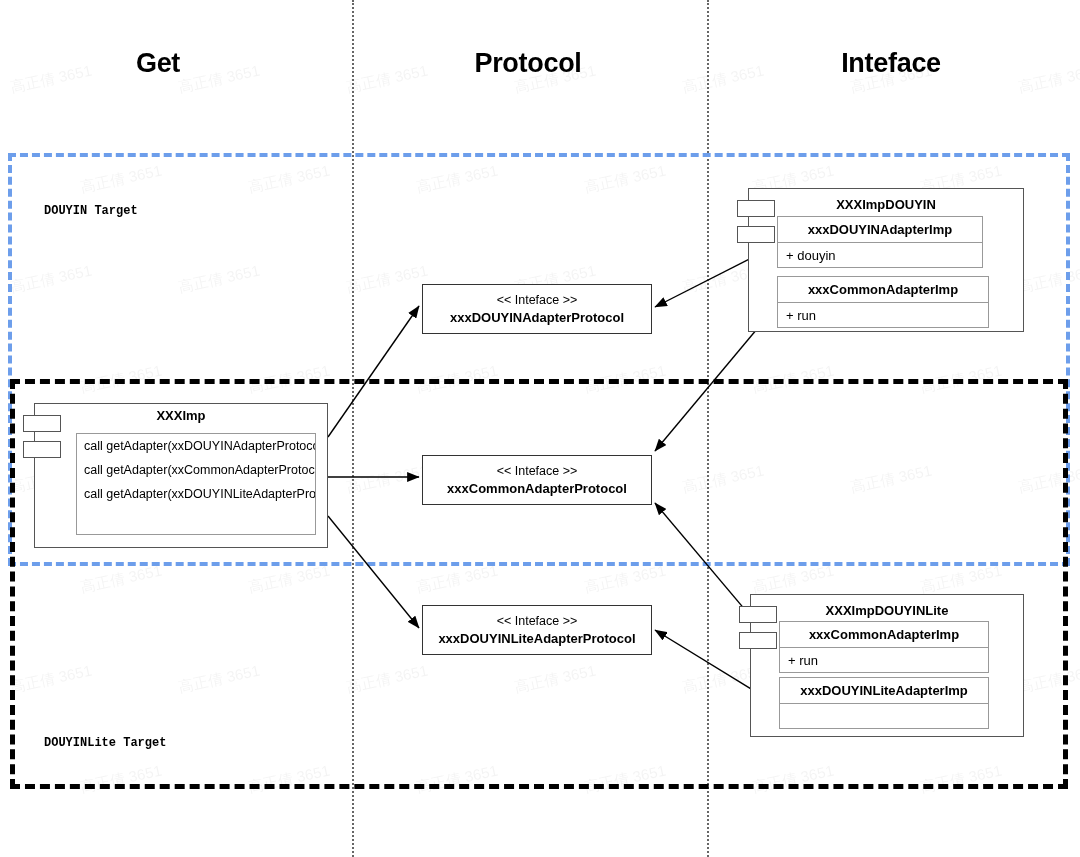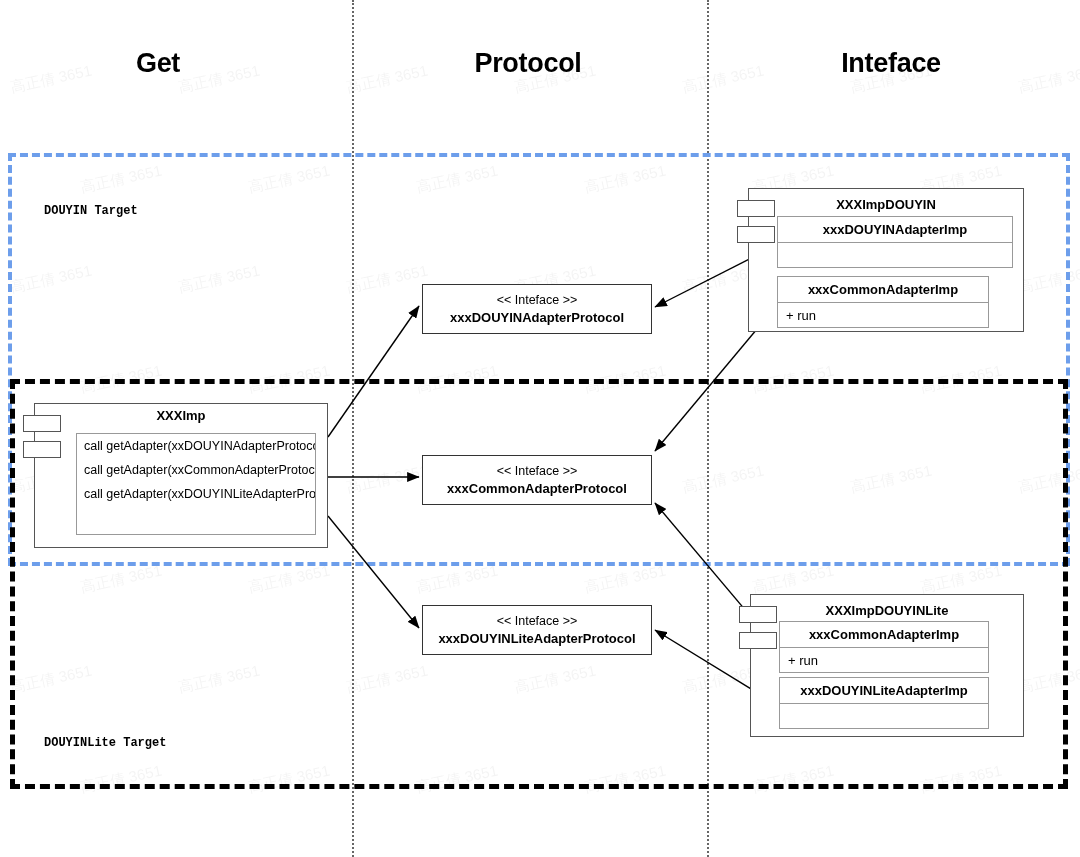--- a/index.html
+++ b/index.html
@@ -290,22 +290,23 @@
       <div class="listbox" style="left: 76px; top: 433px; width: 240px; height: 102px;">
         <div class="lb-row">call getAdapter(xxDOUYINAdapterProtocol)</div>
         <div class="lb-row">call getAdapter(xxCommonAdapterProtocol)</div>
         <div class="lb-row">call getAdapter(xxDOUYINLiteAdapterProtoc</div>
       </div>
       <div class="component" style="left: 748px; top: 188px; width: 276px; height: 144px;">
         <div class="component-title" style="top: 8px;">XXXImpDOUYIN</div>
       </div>
       <div class="comp-tab" style="left: 737px; top: 200px;"></div>
       <div class="comp-tab" style="left: 737px; top: 226px;"></div>
-      <div class="classbox" style="left: 777px; top: 216px; width: 236px; height: 52px;">
+      <div class="classbox" style="left: 777px; top: 216px; width: 206px; height: 52px;">
         <div class="cls-name">xxxDOUYINAdapterImp</div>
+        <div class="cls-member">+ douyin</div>
       </div>
       <div class="classbox" style="left: 777px; top: 276px; width: 212px; height: 52px;">
         <div class="cls-name">xxxCommonAdapterImp</div>
         <div class="cls-member">+ run</div>
       </div>
       <div class="component" style="left: 750px; top: 594px; width: 274px; height: 143px;">
         <div class="component-title" style="top: 8px;">XXXImpDOUYINLite</div>
       </div>
       <div class="comp-tab" style="left: 739px; top: 606px;"></div>
       <div class="comp-tab" style="left: 739px; top: 632px;"></div>

